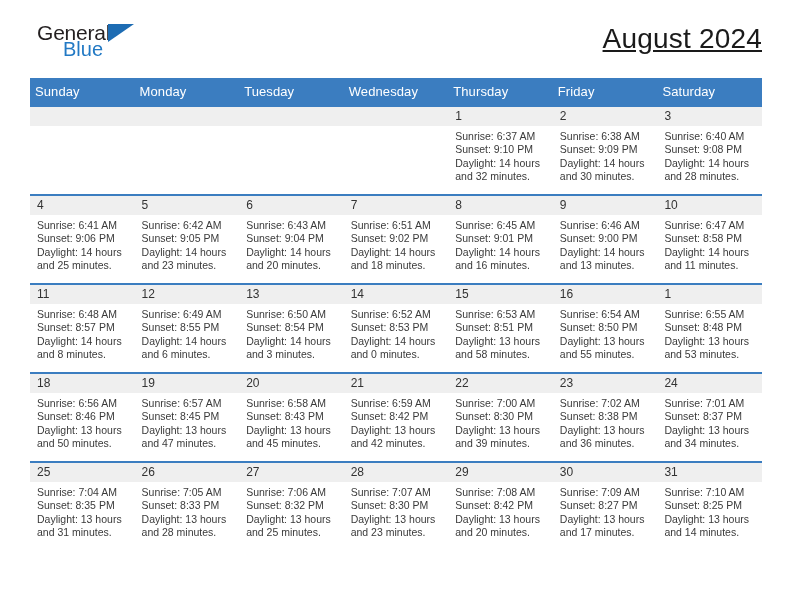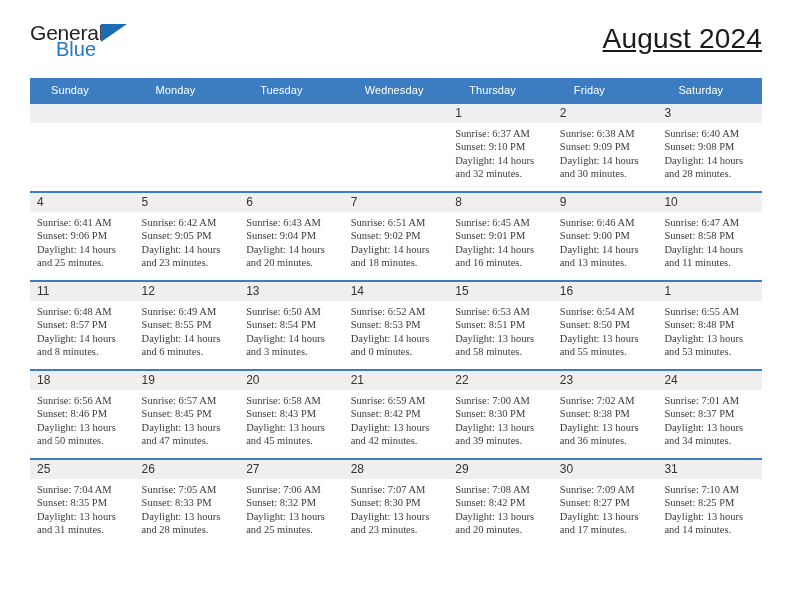--- a/index.html
+++ b/index.html
@@ -24,20 +24,21 @@
   }
 
   
   .header {
     display: flex;
     align-items: flex-start;
     justify-content: space-between;
     height: 78px;
     padding-top: 22px;
     box-sizing: border-box;
+    margin-left: 7px;
   }
   .logo {
     display: block;
     width: 110px;
     position: relative;
     user-select: none;
   }
   .logo-row {
     display: flex;
     align-items: flex-end;
@@ -88,24 +89,24 @@
 
   
   .calendar {
     width: 732px;
     border-collapse: collapse;
     table-layout: fixed;
   }
   .calendar th {
     background: #3b7dc0;
     color: #ffffff;
-    font-size: 11px;
+    font-size: 13px;
     font-weight: normal;
     text-align: left;
-    padding: 6px 0 6px 21px;
+    padding: 6px 0 6px 5px;
     height: 21px;
     box-sizing: border-box;
     letter-spacing: 0.1px;
     margin-top: 16px;
   }
   .calendar td {
     vertical-align: top;
     width: 104.5px;
     height: 89px;
     padding: 0;
@@ -120,21 +121,20 @@
     padding: 2px 0 0 7px;
     font-size: 12px;
     color: #333333;
     line-height: 15px;
   }
   .cell-body {
     padding: 4px 6px 0 7px;
     font-size: 10.5px;
     line-height: 13.3px;
     color: #3a3a3a;
-    font-family: Liberation Serif, serif;
   }
   .cell-body div {
     white-space: nowrap;
   }
   td.empty .daynum-band {
     background: #efefef;
   }
 </style>
 </head>
 <body>

